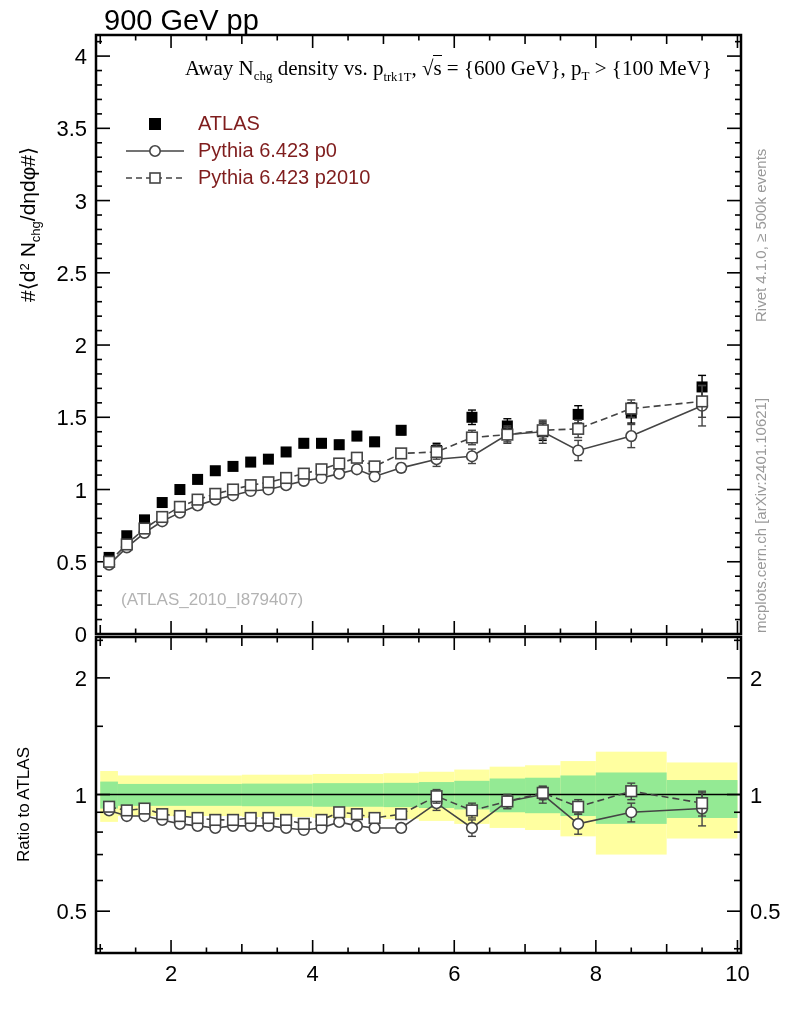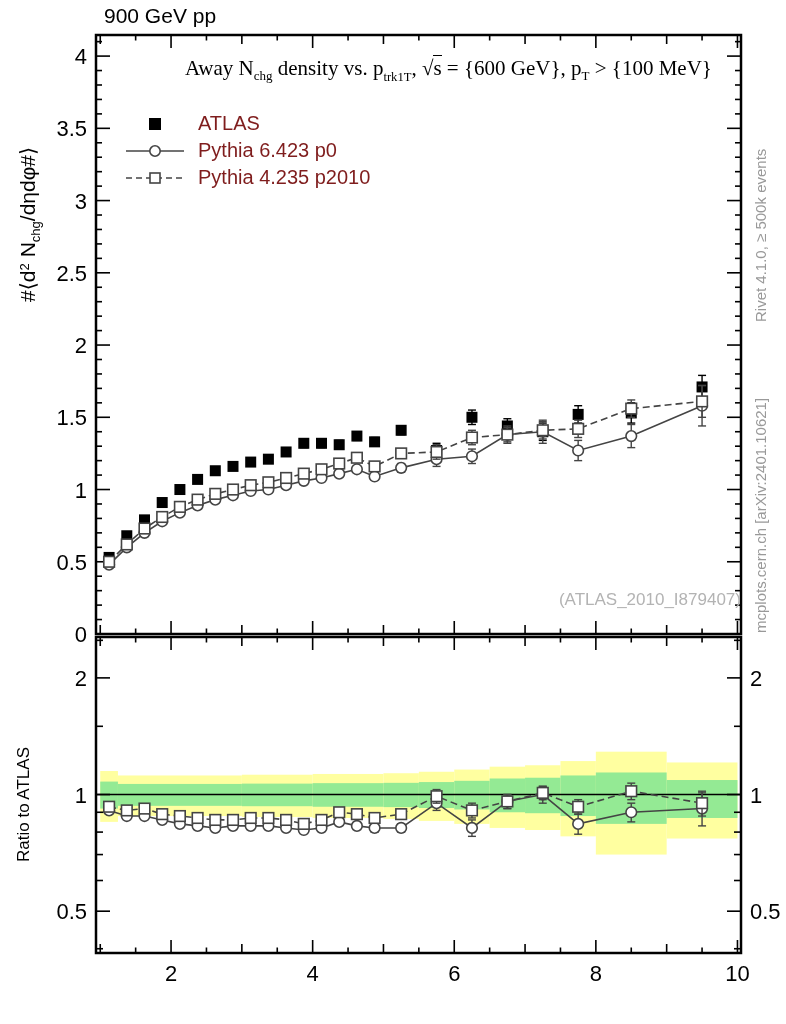--- a/index.html
+++ b/index.html
@@ -1,36 +1,36 @@
 <!DOCTYPE html>
 <html><head>
 <meta charset="utf-8">
 <style>
   html,body{margin:0;padding:0;background:#fff;}
   .page{position:relative;width:786px;height:1024px;background:#fff;overflow:hidden;
         font-family:"Liberation Sans",sans-serif;color:#000;}
   .abs{position:absolute;white-space:nowrap;}
-  .hdr{font-size:21px;top:4px;}
+  .hdr{font-size:29px;top:4px;}
   #plot{position:absolute;left:0;top:0;}
   .title-line{font-size:21px;text-align:center;left:96px;width:705px;top:56px;font-family:Liberation Serif, serif;}
   sub{font-size:62%;vertical-align:-0.35em;}
   sup{font-size:62%;vertical-align:0.45em;}
   .ss{display:inline-flex;flex-direction:row;font-size:60%;line-height:1.05;
       vertical-align:-0.5em;text-align:left;}
   .sqrt-arg{border-top:1.5px solid #000;}
   .legend{left:126px;top:110px;}
   .lg-row{display:flex;align-items:center;height:27px;font-size:20px;}
   .lg-marker{width:58px;display:flex;align-items:center;justify-content:center;margin-right:14px;}
   .lg-label{color:#7f1d1d;}
   .rot{transform:rotate(-90deg);transform-origin:0 0;}
   .ylab{font-size:21px;left:16px;top:302px;}
   .ratlab{font-size:17px;left:14px;top:862px;}
   .xlab{font-size:23px;top:984px;right:45px;}
   .side{font-size:15px;color:#999;}
-  .wm{font-size:17px;color:#b3b3b3;left:96px;width:645px;text-align:right;top:590px;}
+  .wm{font-size:17px;color:#b3b3b3;left:96px;width:645px;text-align:left;top:590px;padding-left:25px;}
 </style>
 </head>
 <body>
 
 <div class="page">
 
   <svg id="plot" width="786" height="1024">
       <rect x="100.24807903402855" y="771.0152703884647" width="17.70032930845224" height="50.871097036890774" fill="#ffffa0"></rect>
       <rect x="117.94840834248079" y="775.463745004088" width="123.90230515916575" height="40.58536128314836" fill="#ffffa0"></rect>
       <rect x="241.85071350164654" y="774.7141187129647" width="70.80131723380899" height="42.293912243388036" fill="#ffffa0"></rect>
@@ -771,21 +771,21 @@
       </span>
       <span class="lg-label">Pythia 6.423 p0</span>
     </div>
     <div class="lg-row">
       <span class="lg-marker">
         <svg width="58" height="14">
             <line x1="0" y1="7" x2="58" y2="7" stroke="#444" stroke-width="1.6" stroke-dasharray="6,4"></line>
         <rect x="24" y="2" width="10" height="10" fill="#fff" stroke="#444" stroke-width="1.6"></rect>
           </svg>
       </span>
-      <span class="lg-label">Pythia 4.235 p2010</span>
+      <span class="lg-label">Pythia 6.423 p2010</span>
     </div>
   </div>
 
   <div class="abs rot ylab">
     <span>#⟨d</span><sup>2</sup><span> N</span><sub>chg</sub><span>/dηdφ#⟩</span>
   </div>
 
   <div class="abs rot ratlab">Ratio to ATLAS</div>
 
 

